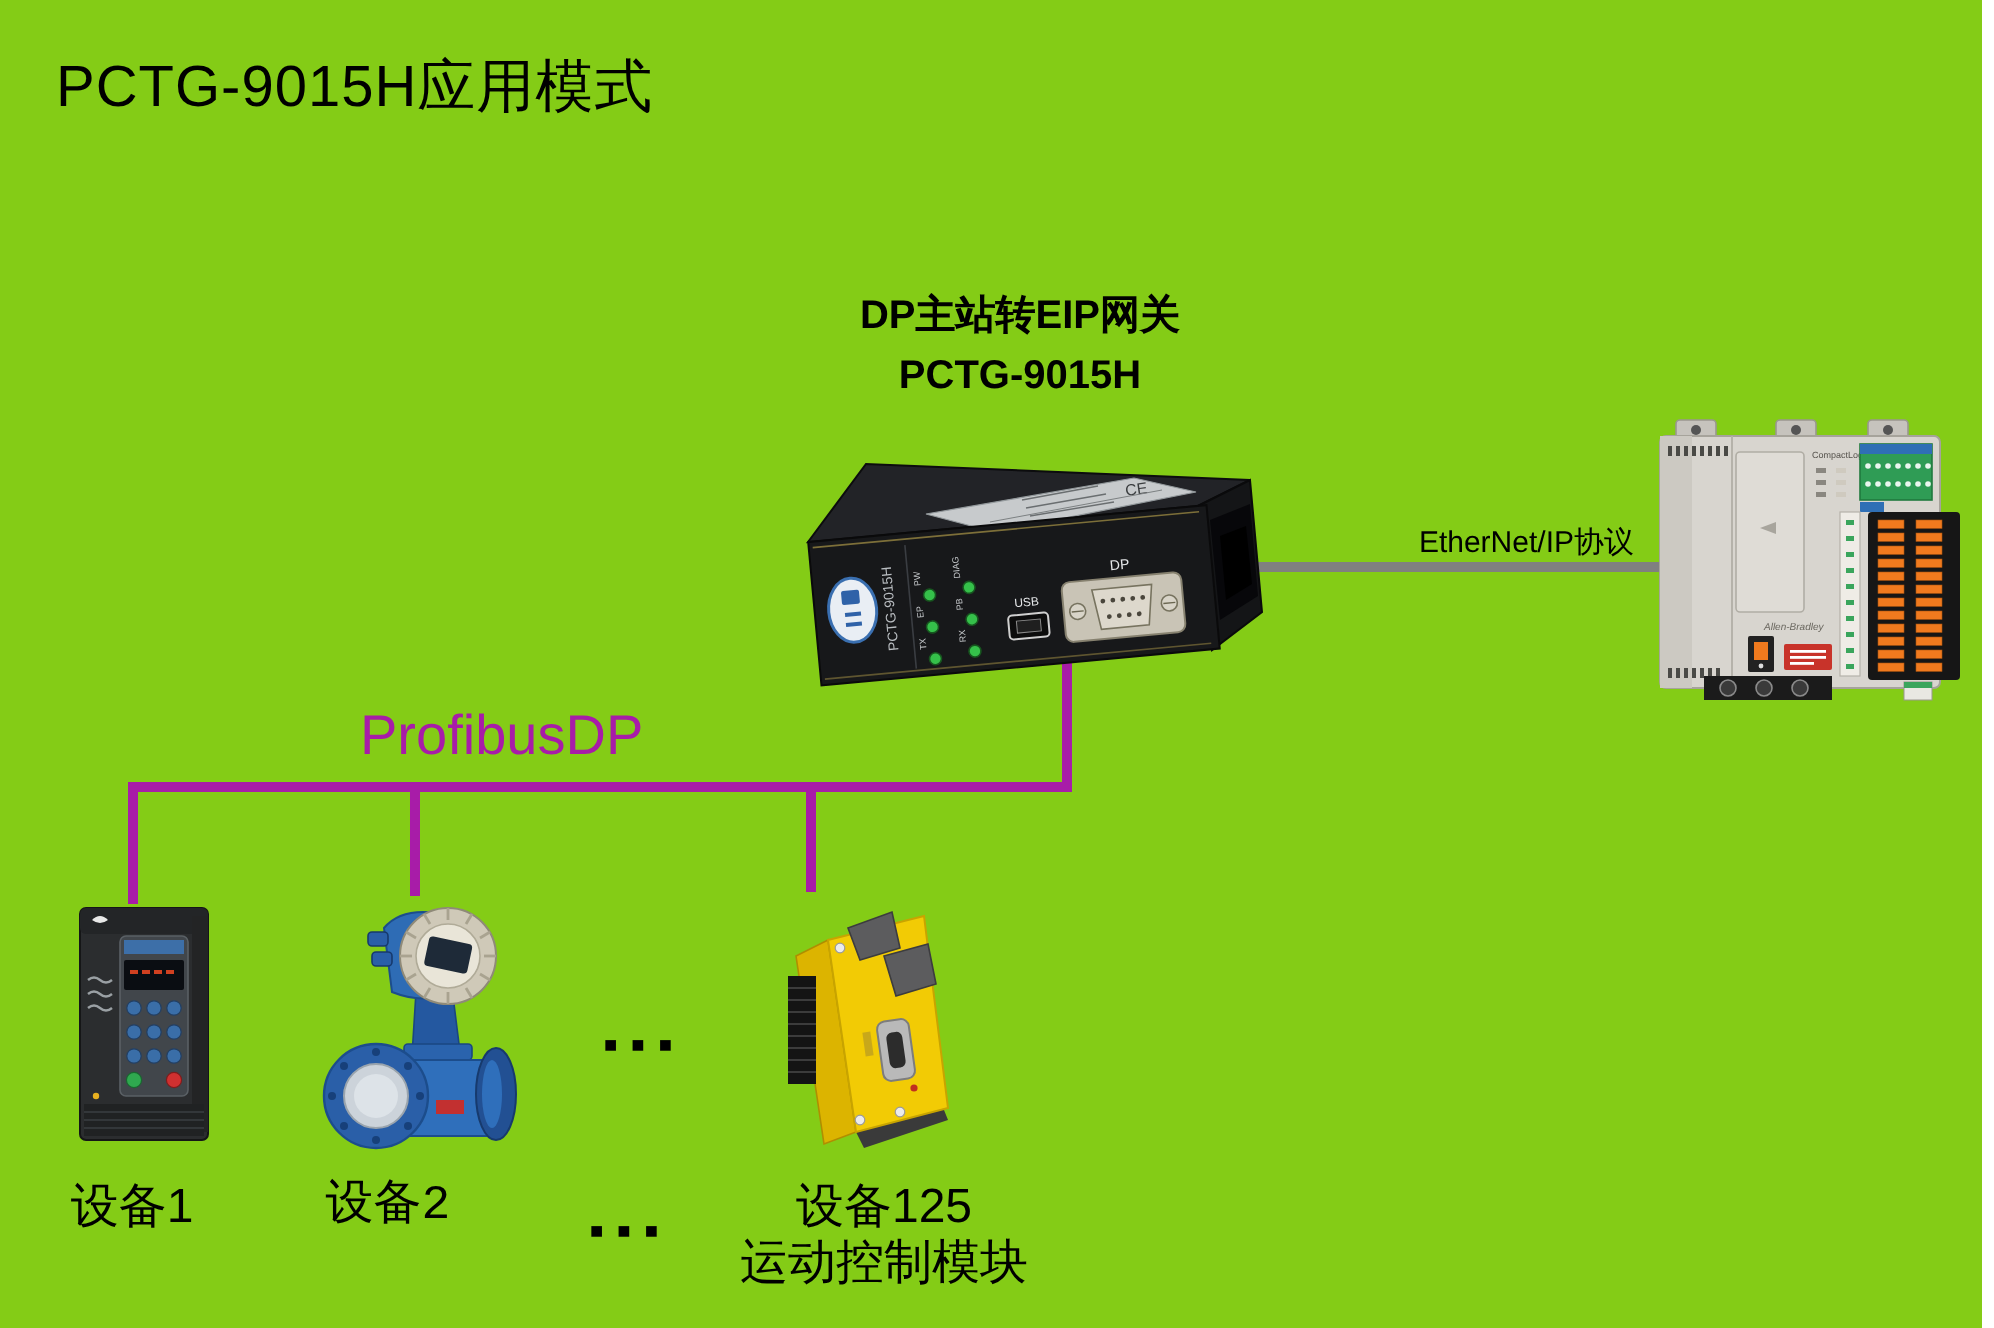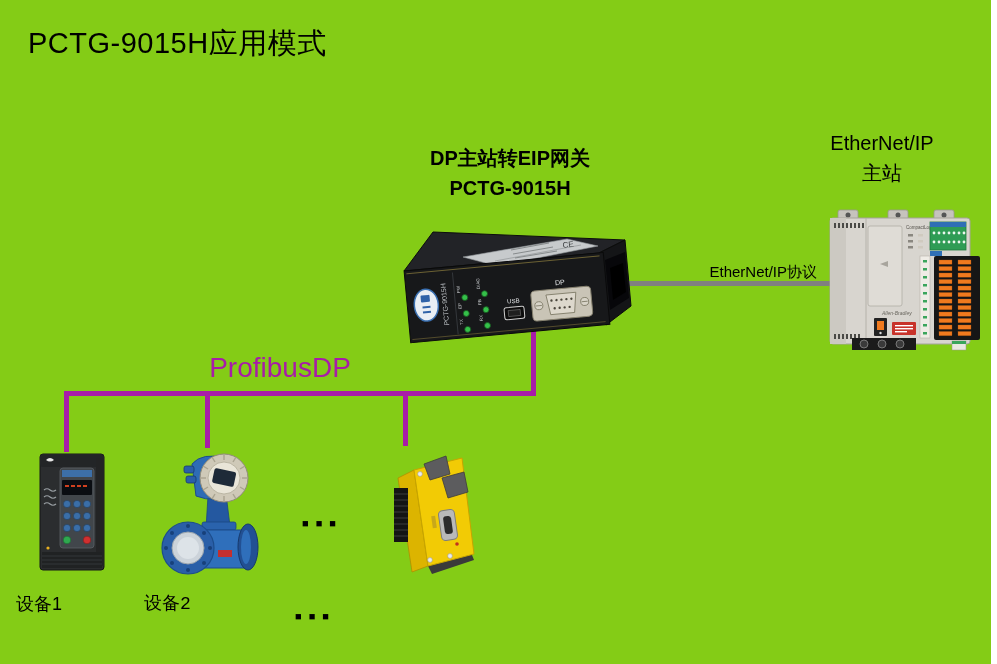--- a/index.html
+++ b/index.html
@@ -6,44 +6,40 @@
   #canvas{
     position:relative;width:991px;height:664px;background:#84cc16;overflow:hidden;
     font-family:"Liberation Sans","DejaVu Sans",sans-serif;color:#000;
   }
   .abs{position:absolute;}
   .title{left:28px;top:24px;font-size:29px;letter-spacing:0.5px;color:var(--text,#000);}
   .caption{text-align:center;font-size:20px;line-height:30px;color:var(--text,#000);}
   .cap-gateway{left:390px;top:143px;width:240px;font-weight:bold;}
   .cap-eip{left:807px;top:128px;width:150px;}
   .cap-ethernet{left:617px;top:260px;width:200px;font-size:15px;line-height:24px;text-align:right;}
-  .cap-profibus{left:180px;top:352px;width:200px;text-align:center;font-size:28px;color:var(--profibus-line,#A81CA8);}
+  .cap-profibus{left:180px;top:352px;width:200px;font-size:28px;color:var(--profibus-line,#A81CA8);}
   .line{position:absolute;}
   .gray-line{background:var(--ethernet-line,#808080);}
   .mag{background:var(--profibus-line,#A81CA8);}
   .ellipsis{font-size:11px;letter-spacing:2px;color:#000;}
-  .dev-label{text-align:left;font-size:18px;line-height:28px;color:var(--text,#000);}
+  .dev-label{text-align:center;font-size:24px;line-height:28px;color:var(--text,#000);}
   svg{display:block;}
 </style>
 </head>
 <body>
 
 <div id="canvas">
 
   <div class="abs title">PCTG-9015H应用模式</div>
 
   <div class="abs caption cap-gateway">
     <div>DP主站转EIP网关</div>
     <div>PCTG-9015H</div>
   </div>
 
-  <div class="abs caption cap-eip">
-    <div>EtherNet/IP</div>
-    <div>主站</div>
-  </div>
 
   <div class="abs cap-ethernet">EtherNet/IP协议</div>
 
   <div class="abs cap-profibus">ProfibusDP</div>
 
   <div class="line gray-line" style="left:601px;top:281px;width:231px;height:5px;"></div>
 
   <div class="line mag" style="left:531px;top:328px;width:5px;height:65px;"></div>
   <div class="line mag" style="left:64px;top:391px;width:472px;height:5px;"></div>
   <div class="line mag" style="left:64px;top:394px;width:5px;height:58px;"></div>
@@ -399,14 +395,18 @@
 
   <div class="abs ellipsis" style="left:290px;top:517px;width:60px;text-align:center;">■ ■ ■</div>
 
   <div class="abs dev-label" style="left:16px;top:590px;width:100px;">
     <div>设备1</div>
   </div>
   <div class="abs dev-label" style="left:144px;top:590px;width:100px;font-family:Liberation Mono, monospace;">
     <div>设备2</div>
   </div>
   <div class="abs ellipsis" style="left:283px;top:610px;width:60px;text-align:center;">■ ■ ■</div>
+  <div class="abs dev-label" style="left:352px;top:590px;width:180px;">
+    <div>设备125</div>
+    <div>运动控制模块</div>
+  </div>
 
 </div>
 
 </body></html>

